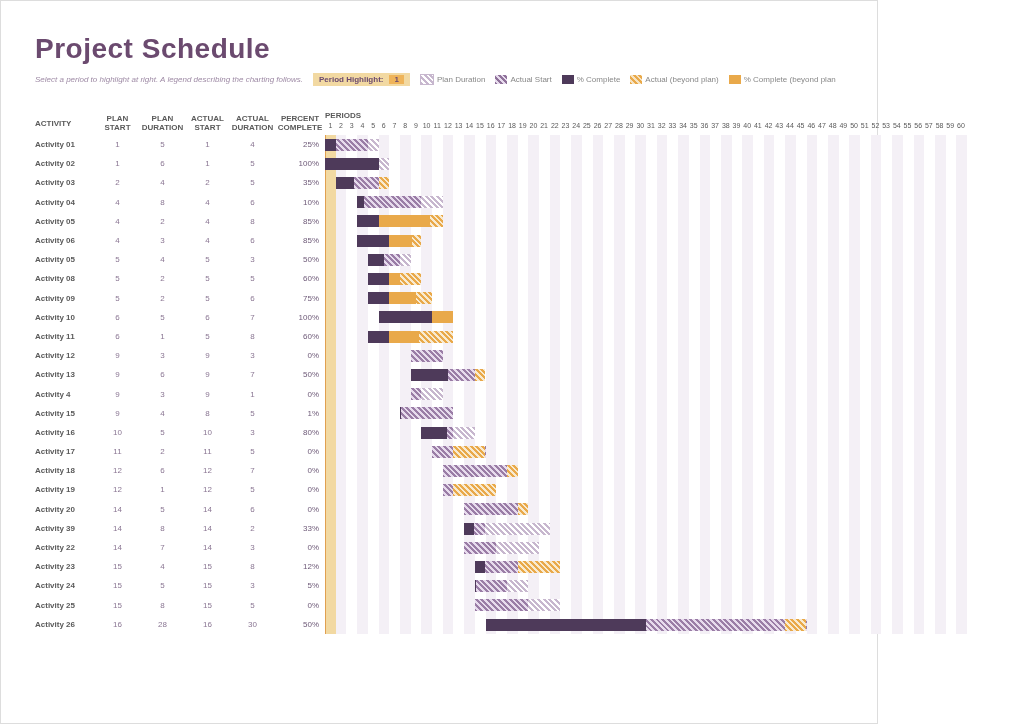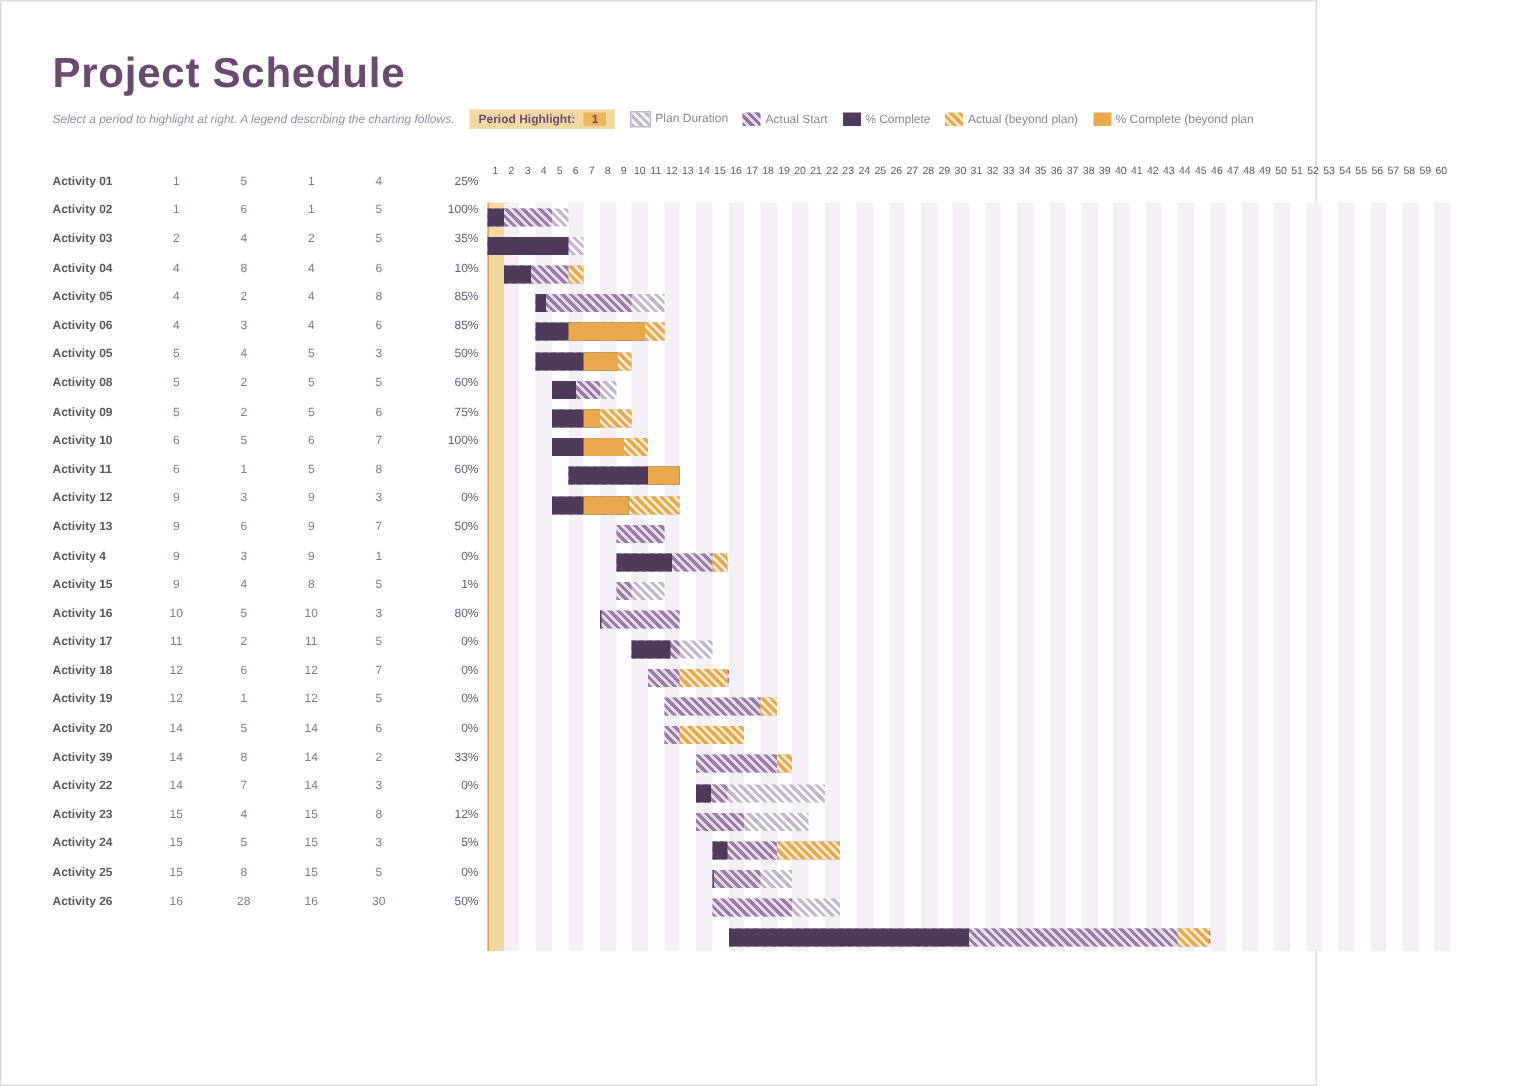--- a/index.html
+++ b/index.html
@@ -113,20 +113,28 @@
       <span><span class="swatch sw-plan"></span><span>Plan Duration</span></span>
       <span><span class="swatch sw-actual"></span><span>Actual Start</span></span>
       <span><span class="swatch sw-complete"></span><span>% Complete</span></span>
       <span><span class="swatch sw-beyond"></span><span>Actual (beyond plan)</span></span>
       <span><span class="swatch sw-cbeyond"></span><span>% Complete (beyond plan</span></span>
     </span>
   </div>
 
   <div class="grid">
     <div class="datacols">
+      <div class="headers">
+        <span class="h0">ACTIVITY</span>
+        <span>PLAN START</span>
+        <span>PLAN DURATION</span>
+        <span>ACTUAL START</span>
+        <span>ACTUAL DURATION</span>
+        <span>PERCENT COMPLETE</span>
+      </div>
       <div id="rows">
           <div class="row">
             <span class="act">Activity 01</span>
             <span class="num">1</span>
             <span class="num">5</span>
             <span class="num">1</span>
             <span class="num">4</span>
             <span class="pct">25%</span>
           </div>
           <div class="row">
@@ -327,20 +335,21 @@
             <span class="num">28</span>
             <span class="num">16</span>
             <span class="num">30</span>
             <span class="pct">50%</span>
           </div>
         </div>
     </div>
 
     <div class="chart">
       <div class="periods-hdr">
+        <div class="periods-lbl">PERIODS</div>
         <div class="periods-nums" id="pnums">
             <span>1</span>
             <span>2</span>
             <span>3</span>
             <span>4</span>
             <span>5</span>
             <span>6</span>
             <span>7</span>
             <span>8</span>
             <span>9</span>

